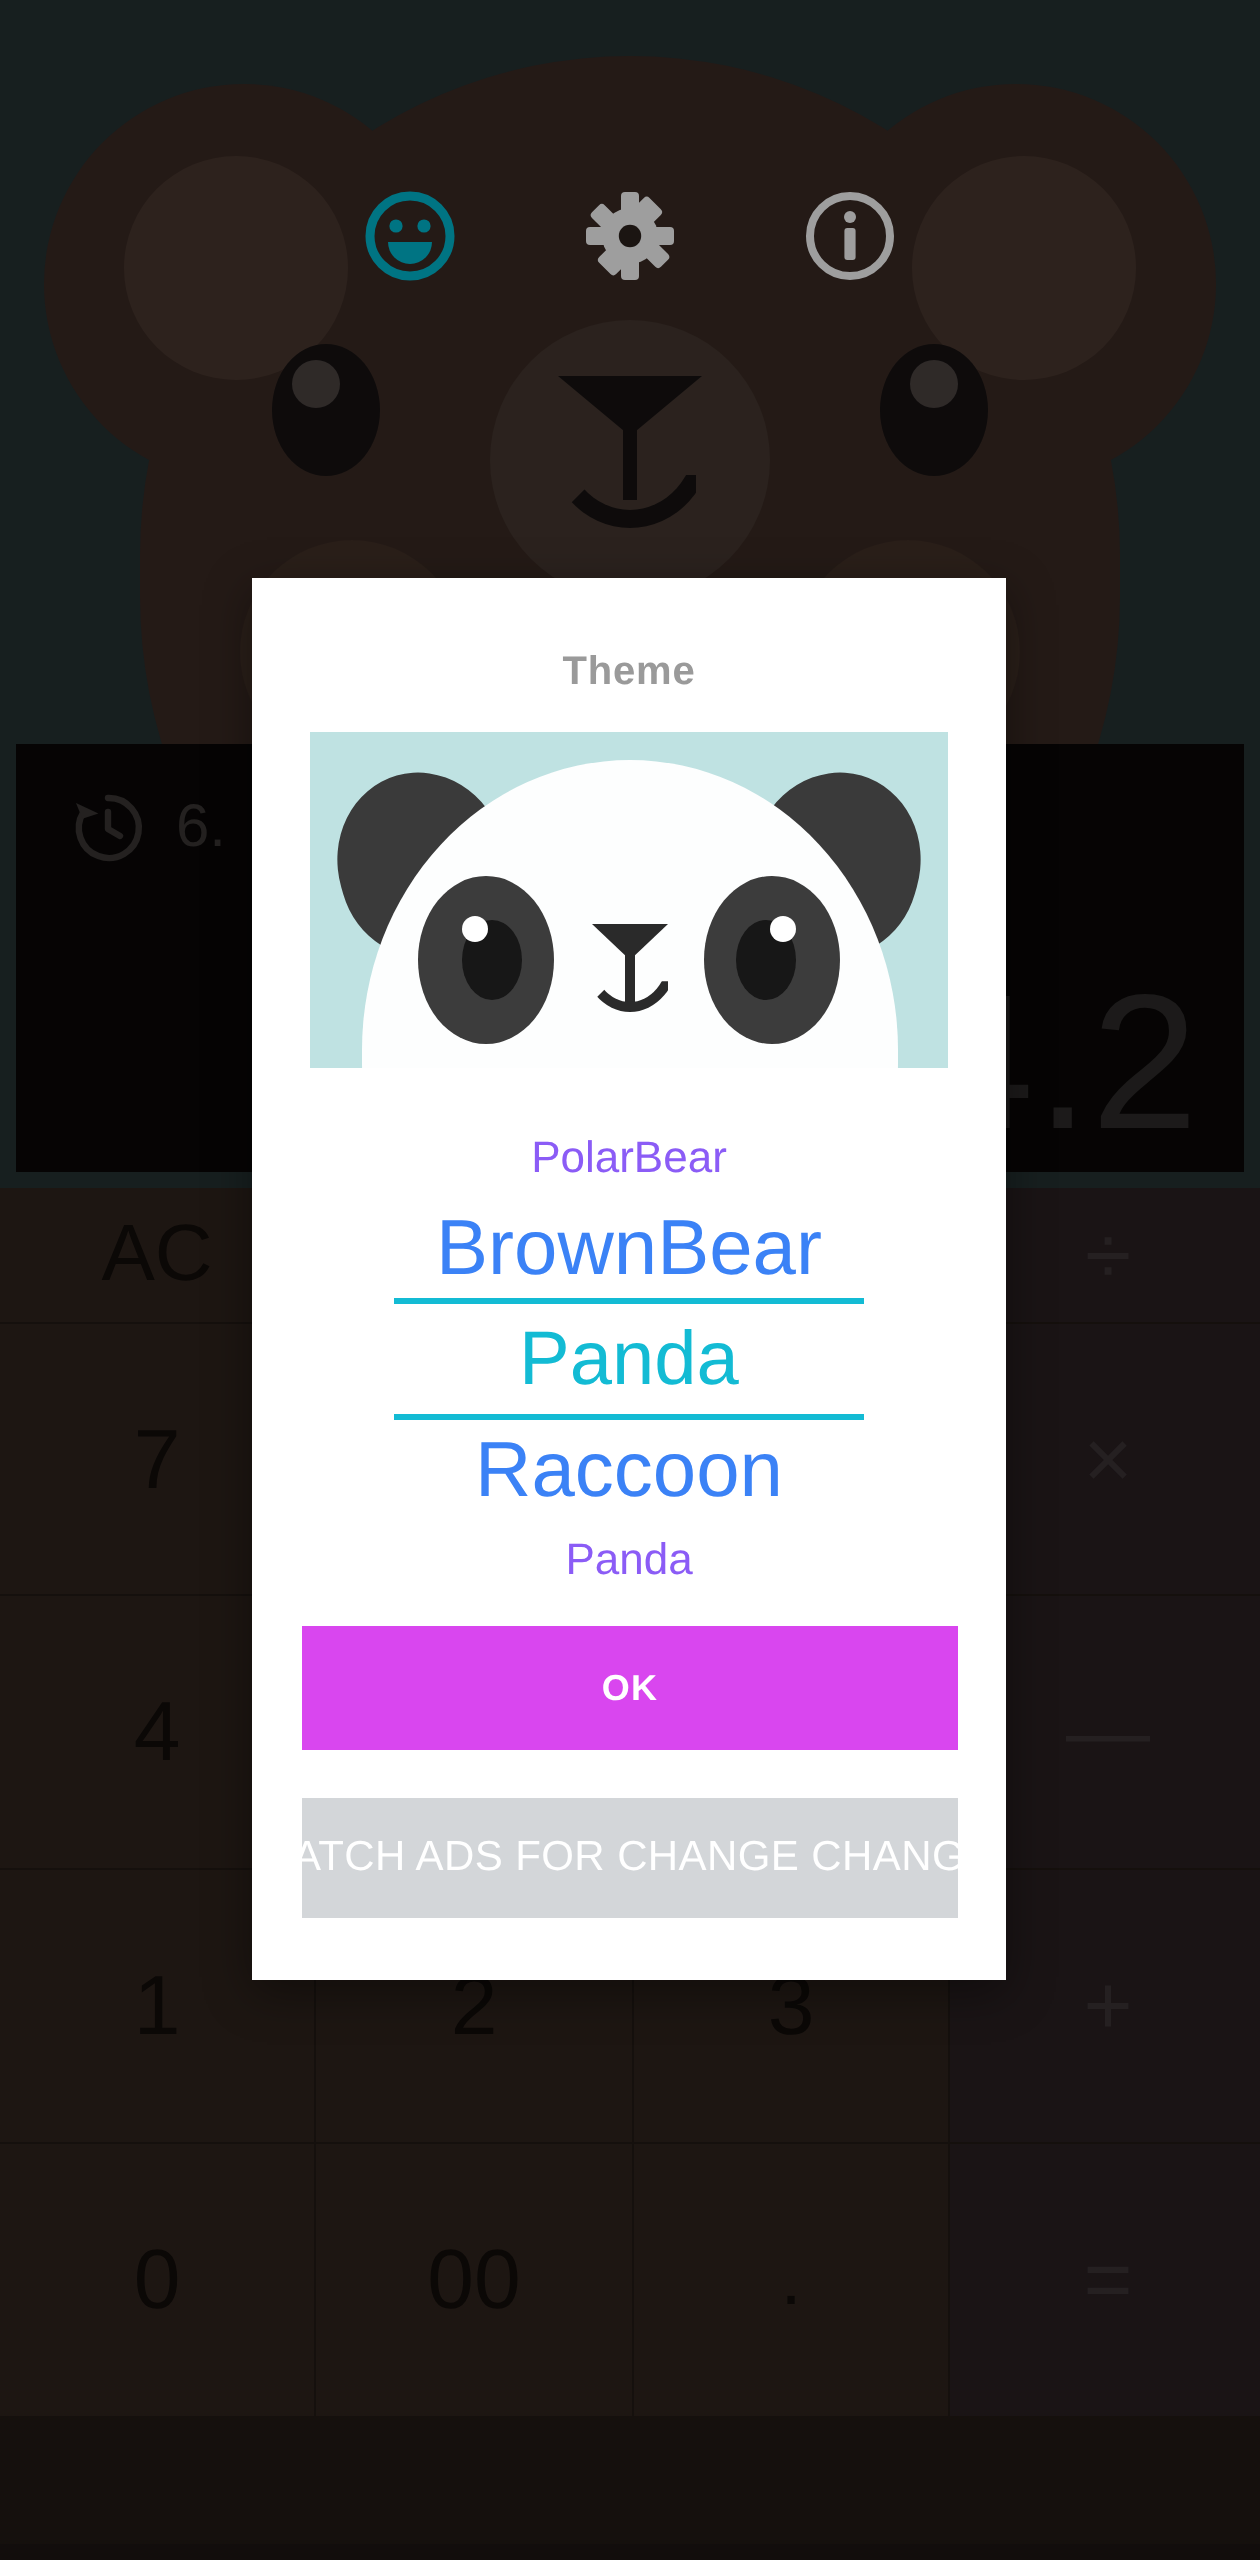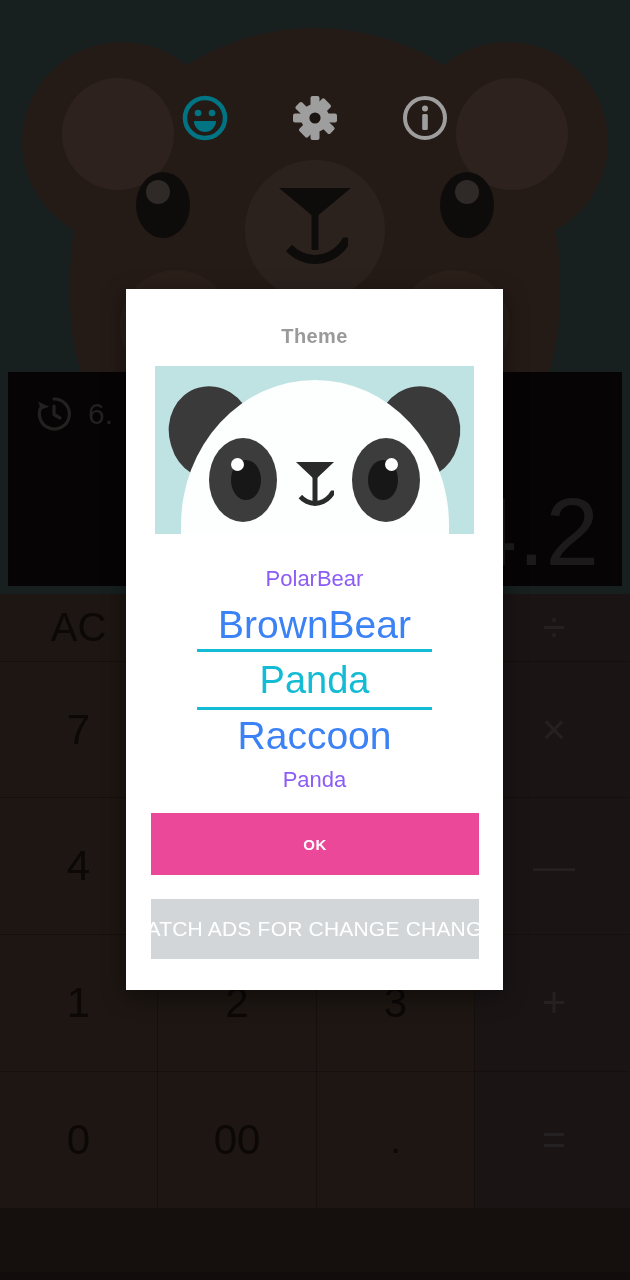--- a/index.html
+++ b/index.html
@@ -290,24 +290,24 @@
     position: relative;
     margin: 0 71px;
     border-top: 3px solid #13BBD4;
     border-bottom: 3px solid #13BBD4;
   }
 
   
   #ok-button {
     position: absolute; left: 25px; top: 524px;
     width: 328px; height: 62px;
-    background: #ec4899;
+    background: #d946ef;
     display: flex; align-items: center; justify-content: center;
     color: #FFFFFF;
-    font-size: 15px;
+    font-size: 18px;
     font-weight: bold;
     letter-spacing: 0.6px;
     cursor: pointer;
     border: none;
     font-family: "Liberation Sans", sans-serif;
   }
   #watch-ads-button {
     position: absolute; left: 25px; top: 610px;
     width: 328px; height: 60px;
     background: #D3D6D9;

